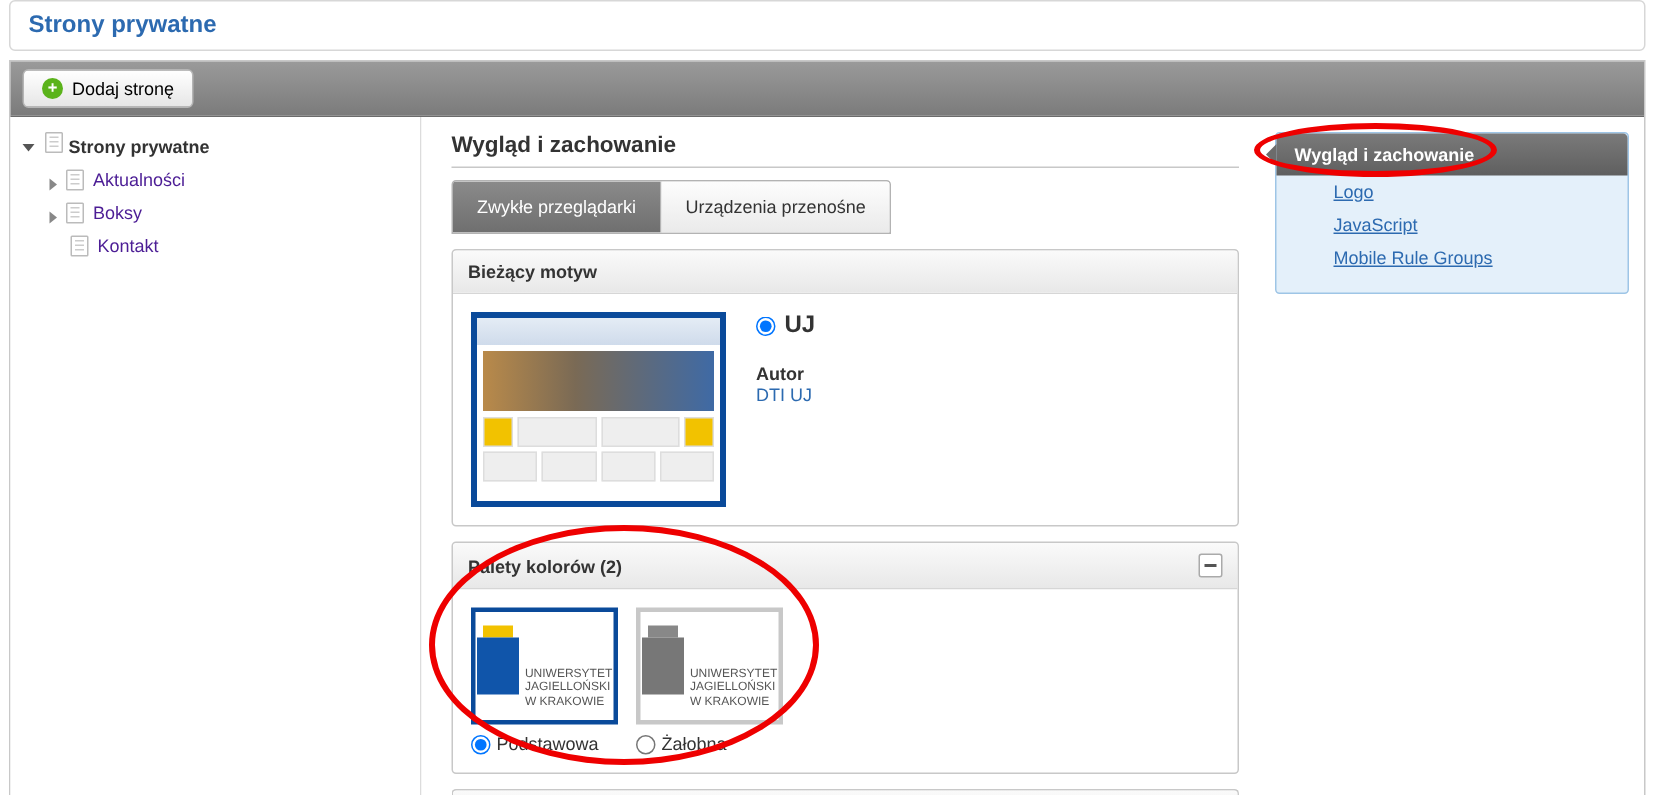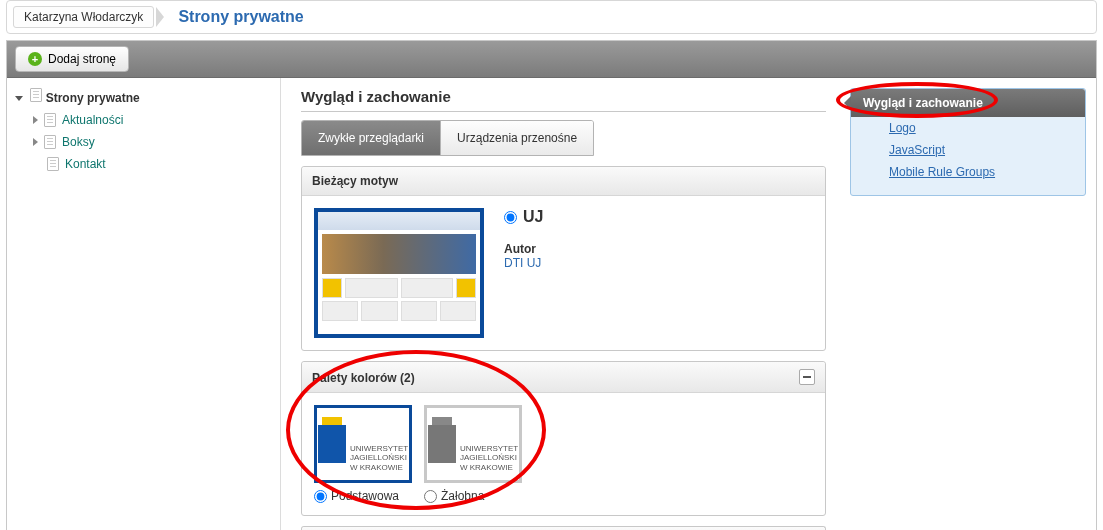--- a/index.html
+++ b/index.html
@@ -23,21 +23,21 @@
   
   .btn { display: inline-flex; align-items: center; gap: 6px; border: 1px solid #b5b5b5; border-radius: 4px;
          background: linear-gradient(#ffffff, #e6e6e6); padding: 5px 12px; font-size: 12px; cursor: pointer; }
   .plus-icon { width: 14px; height: 14px; border-radius: 50%; background: #5bb31b; color: #fff;
                display: inline-flex; align-items: center; justify-content: center; font-size: 11px; font-weight: bold; line-height: 1; }
 
   
   .sidebar { width: 274px; border-right: 1px solid #dcdcdc; background: #fff; padding: 6px 0; }
   .tree-root { padding: 4px 8px; font-weight: bold; color: #333; }
   .tree-root .arrow { display:inline-block; width:0; height:0; border-top:5px solid #555; border-left:4px solid transparent; border-right:4px solid transparent; margin-right:4px; vertical-align:middle;}
-  .tree-item { padding: 4px 8px 4px 26px; color: #0f766e; cursor: pointer; display:flex; align-items:center; gap:6px; }
+  .tree-item { padding: 4px 8px 4px 26px; color: #4c1d95; cursor: pointer; display:flex; align-items:flex-end; gap:6px; }
   .tree-item .exp { display:inline-block; width:0; height:0; border-left:5px solid #888; border-top:4px solid transparent; border-bottom:4px solid transparent; }
   .tree-item.no-exp { padding-left: 40px; }
   .doc-icon { width: 12px; height: 14px; display:inline-block; background:#fff; border:1px solid #bbb; border-radius:1px; position:relative; flex-shrink:0;}
   .doc-icon::after{content:"";position:absolute;top:2px;left:2px;right:2px;height:1px;background:#ccc;box-shadow:0 3px 0 #ccc,0 6px 0 #ccc;}
 
   
   .main { flex: 1; padding: 10px 10px 0 20px; background: #fff; display:flex; gap: 24px; align-items: flex-start; }
   .main-left { flex: 1; min-width: 0; }
   .main-right { width: 236px; }
 
@@ -94,21 +94,20 @@
 
   
   .hdr-arrow{position:absolute;left:-7px;top:7px;width:0;height:0;border-right:7px solid #6c6c6c;border-top:7px solid transparent;border-bottom:7px solid transparent;}
   
 </style>
 </head>
 <body>
 
 <div class="breadcrumb-wrap">
   <div class="breadcrumb">
-    <span class="bc-item">Katarzyna Włodarczyk</span>
     <span class="bc-link">Strony prywatne</span>
   </div>
 </div>
 
 <div class="container">
 
   <div class="toolbar">
     <button class="btn">
       <span class="plus-icon">+</span>
       <span>Dodaj stronę</span>

